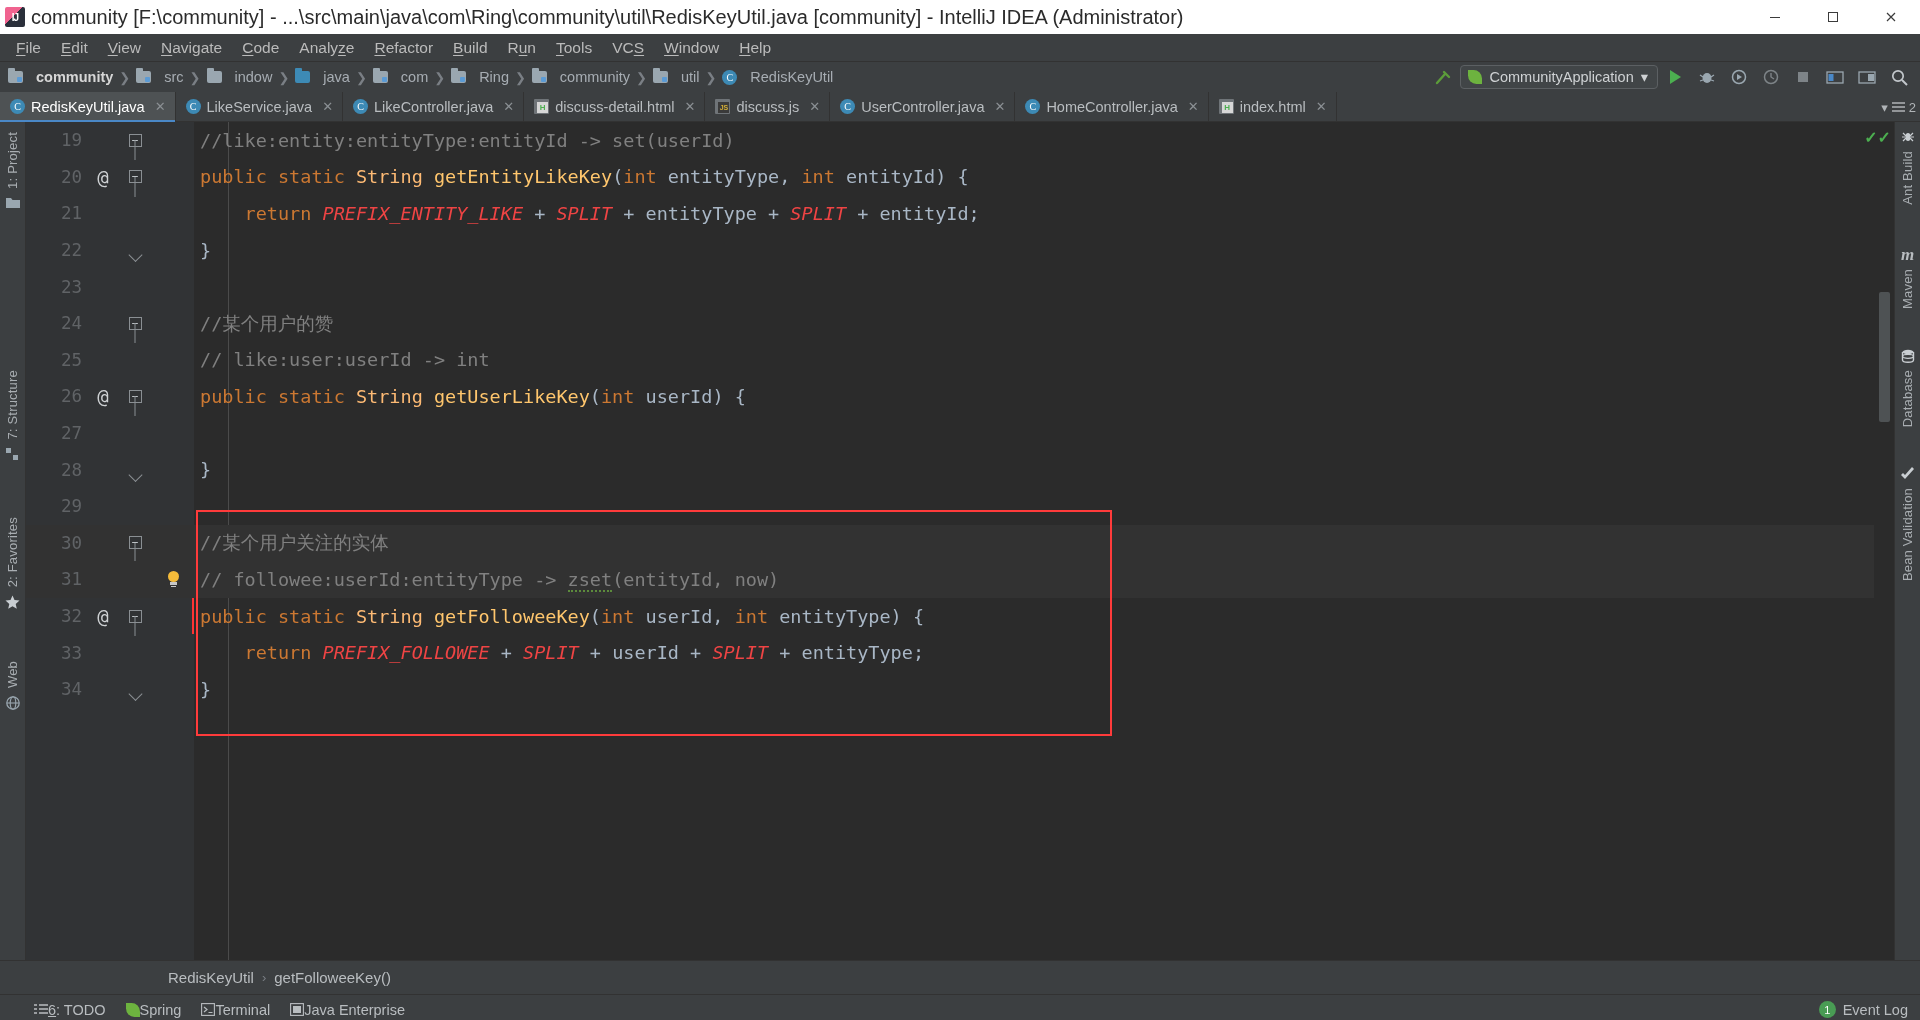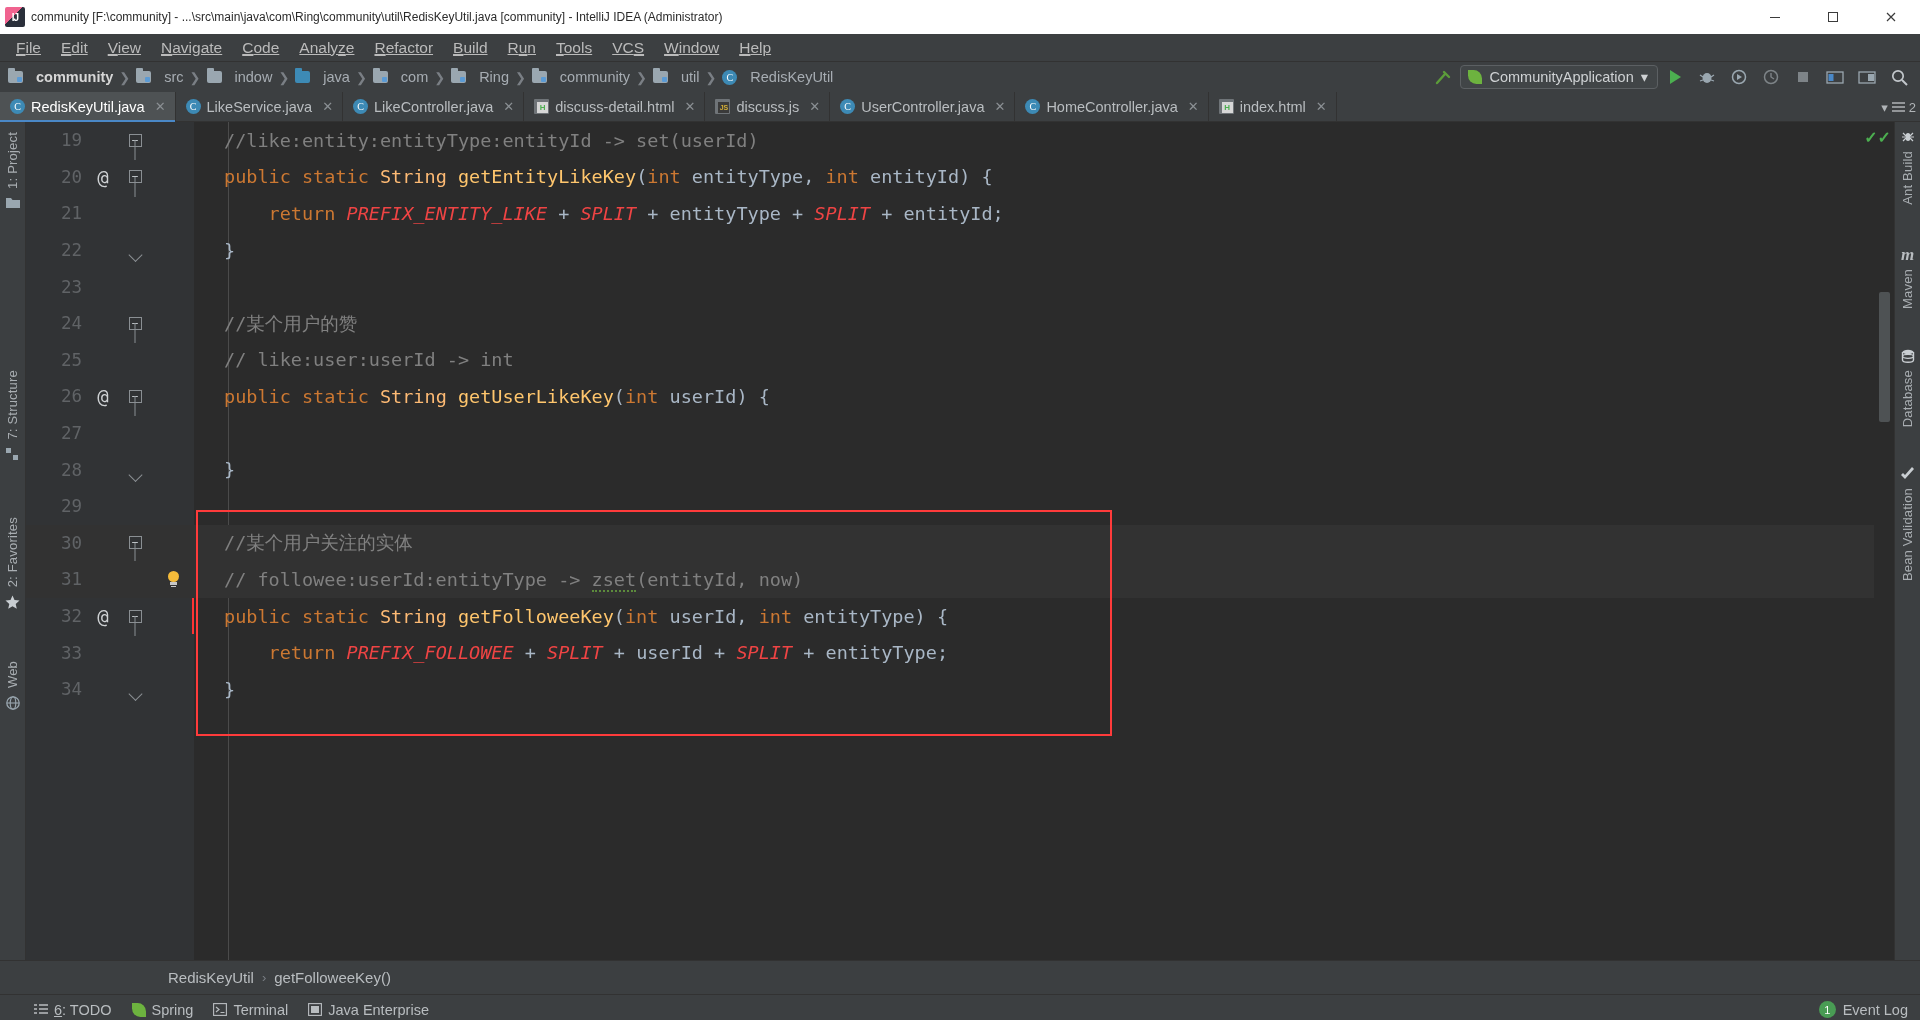--- a/index.html
+++ b/index.html
@@ -23,21 +23,21 @@
     flex: 0 0 auto; position: relative;
     background: linear-gradient(135deg,#f0638f 0%,#f0638f 45%,#2a2f3a 45%,#2a2f3a 100%);
     border-radius: 2px;
   }
   .tb-icon::after{
     content:"IJ"; position:absolute; inset:0; color:#fff;
     font-size:10px; font-weight:bold; display:flex; align-items:center; justify-content:center;
     letter-spacing:-1px;
   }
   .tb-title {
-    font-size: 12px; color: #2b2b2b; white-space: nowrap;
+    font-size: 20px; color: #2b2b2b; white-space: nowrap;
     font-family: "Liberation Sans", sans-serif;
   }
   .tb-controls {
     position: absolute; right: 0; top: 0; height: 34px;
     display: flex; align-items: center;
   }
   .tb-btn {
     width: 58px; height: 34px; display: flex; align-items: center; justify-content: center;
     color: #3b3b3b; font-size: 17px; line-height: 1;
   }
@@ -45,21 +45,20 @@
 
   
   .menubar {
     height: 28px; background: #3c3f41;
     display: flex; align-items: center; padding-left: 6px;
     border-bottom: 1px solid #323232;
   }
   .menu-item {
     color: #bbbbbb; font-size: 15.5px; padding: 2px 10px; white-space: nowrap;
     font-family: "Liberation Sans", sans-serif;
-    text-decoration: underline;
   }
   .menu-item u { text-decoration: underline; text-underline-offset: 2px; }
 
   
   .navrow {
     height: 30px; background: #3c3f41;
     display: flex; align-items: center; padding-left: 6px;
     position: relative;
   }
   .crumb {
@@ -166,21 +165,21 @@
   }
   .line.hl { background: #323232; }
   .lnum {
     width: 62px; text-align: right; padding-right: 6px;
     color: #606366; font-size: 17.5px; flex:0 0 auto;
     font-family: "DejaVu Sans Mono", monospace;
   }
   .annot { width: 30px; text-align:center; color:#cfd2d4; font-size:19px; flex:0 0 auto; }
   .fold { width: 34px; flex:0 0 auto; display:flex; align-items:center; justify-content:center; position:relative; }
   .marker { width: 42px; flex:0 0 auto; display:flex; align-items:center; justify-content:center; }
-  .codetext { white-space: pre; flex: 1 1 auto; padding-left: 6px; margin-left: 24px; }
+  .codetext { white-space: pre; flex: 1 1 auto; padding-left: 6px; }
 
   
   .fold-box {
     width: 13px; height: 13px; border: 1px solid #8a8f93; color:#c8cdd1;
     font-size: 11px; line-height: 11px; text-align: center; background:#313335;
   }
   .fold-top { position:relative; }
   .fold-top::after{
     content:""; position:absolute; left:50%; top:50%; width:1px; height:20px; background:#8a8f93;
     transform: translateX(-0.5px);
@@ -252,21 +251,21 @@
     padding-left: 168px; gap: 8px; border-top:1px solid #323232;
   }
   .ec-part { color:#b9bdc0; font-size:15px; }
   .ec-sep { color:#7a7f85; font-size:13px; }
 
   
   .toolwin {
     height: 30px; background:#3c3f41; display:flex; align-items:center;
     padding-left: 34px; gap: 20px; border-top:1px solid #323232; position:relative;
   }
-  .tw-item { display:flex; align-items:center; gap:6px; color:#b9bdc0; font-size:14.5px; white-space:nowrap; }
+  .tw-item { display:flex; align-items:center; color:#b9bdc0; font-size:14.5px; white-space:nowrap; }
   .tw-item u { text-decoration: underline; }
   .tw-right { position:absolute; right:12px; display:flex; align-items:center; gap:7px; }
   .badge {
     width:17px; height:17px; border-radius:50%; background:#499c54; color:#fff;
     font-size:11px; display:flex; align-items:center; justify-content:center;
   }
 </style>
 </head>
 <body>
 

